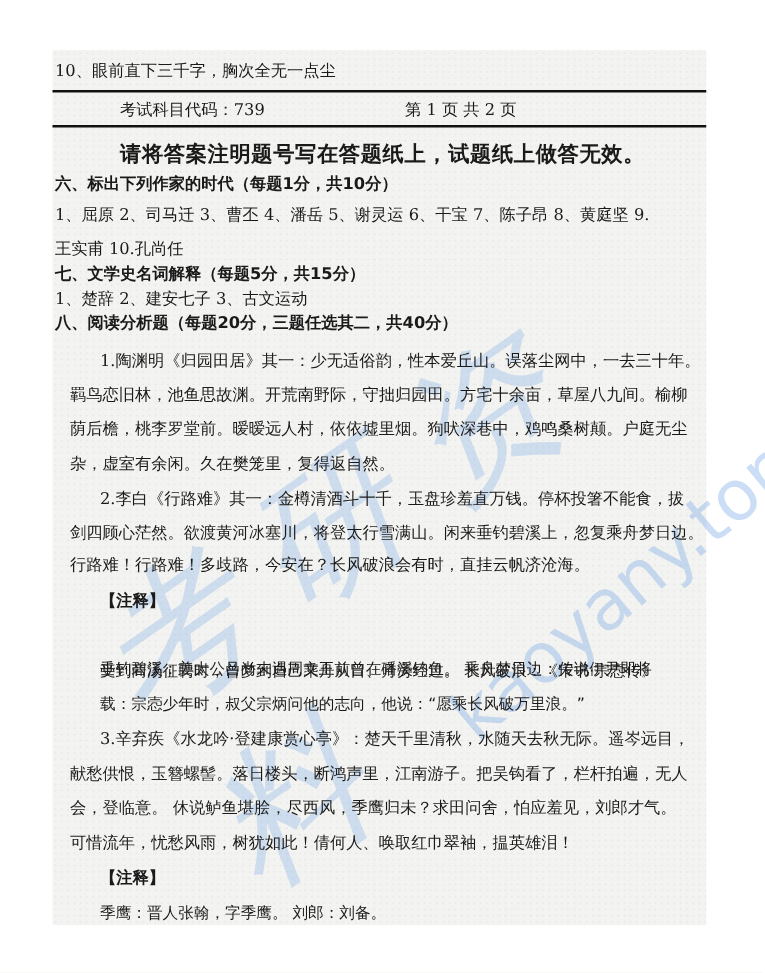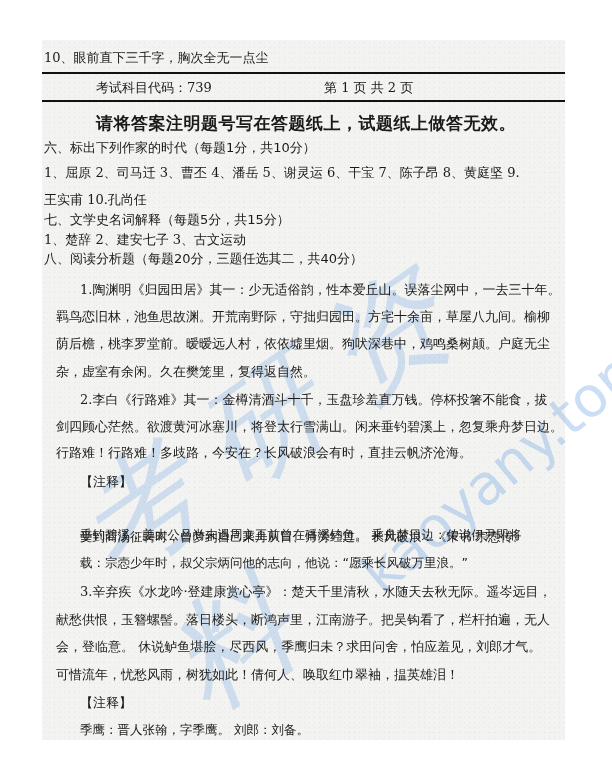--- a/index.html
+++ b/index.html
@@ -10,21 +10,21 @@
   .page {
     position: absolute; left: 42px; top: 40px; width: 523px; height: 700px;
     background: #f3f3f1;
     background-image:
       radial-gradient(rgba(0,0,0,0.06) 0.6px, transparent 0.8px),
       radial-gradient(rgba(0,0,0,0.04) 0.5px, transparent 0.7px);
     background-size: 5px 5px, 7px 7px;
     background-position: 0 0, 2px 3px;
   }
   .line { position: absolute; white-space: nowrap; font-size: 13px; line-height: 16px; }
-  .bold { font-weight: normal; font-family: "DejaVu Sans", "Liberation Sans", sans-serif; }
+  .bold { font-weight: bold; font-family: "DejaVu Sans", "Liberation Sans", sans-serif; }
   .sans { font-family: "DejaVu Sans", "Liberation Sans", sans-serif; }
   .rule { position: absolute; left: 42px; width: 523px; height: 2px; background: #111; }
   .notice { position:absolute; left: 96px; top: 112px; font-size: 17px; font-weight: bold; font-family: "DejaVu Sans","Liberation Sans",sans-serif; letter-spacing: 0.5px; }
   .hdr { position:absolute; top: 79px; font-size: 13px; }
   .watermark { position:absolute; color: rgba(120,170,230,0.55); font-family: "DejaVu Serif", serif; font-style: italic; pointer-events:none; }
 </style>
 </head>
 <body>
 
 <div class="page"></div>

